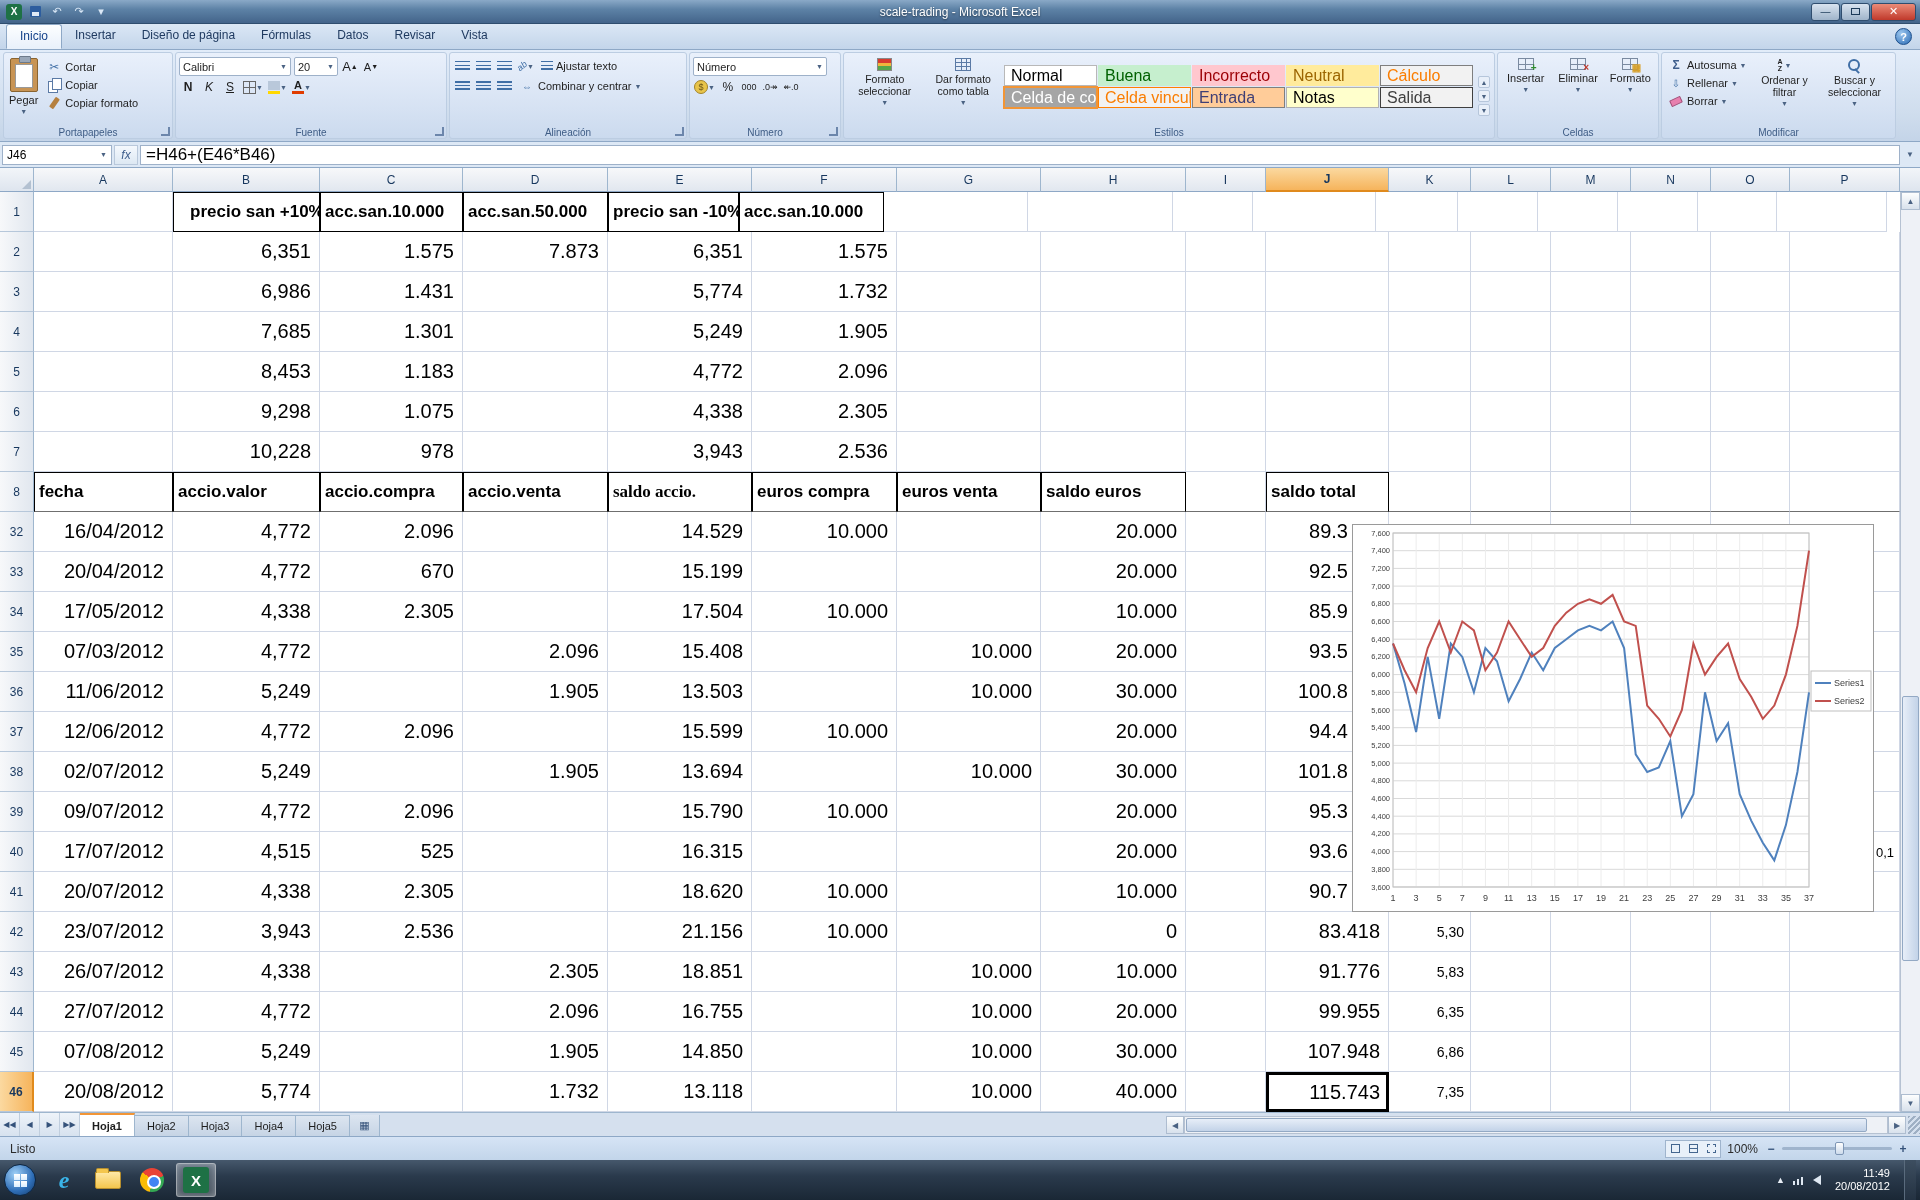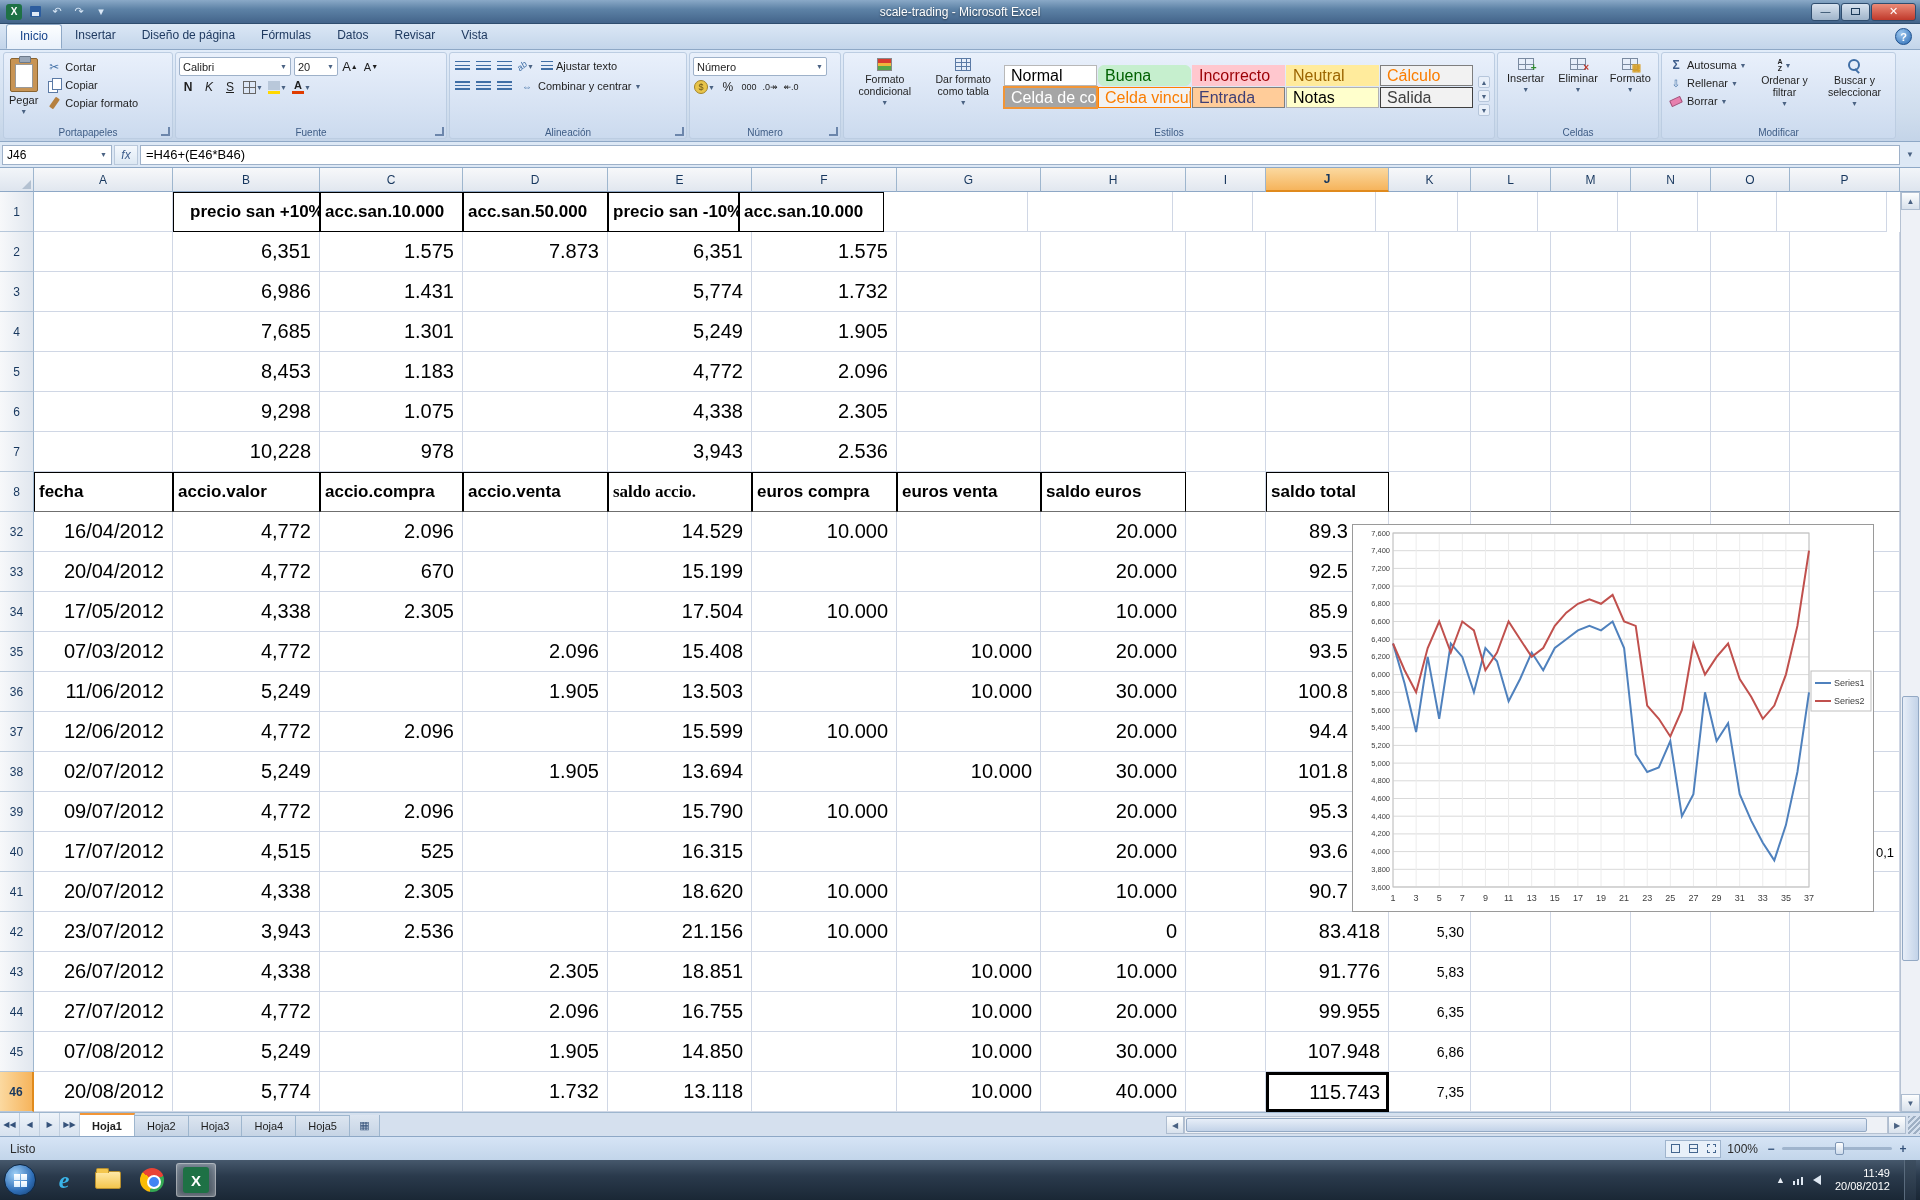--- a/index.html
+++ b/index.html
@@ -72,21 +72,21 @@
   .ic-eraser{width:12px;height:7px;background:#e77fae;border:1px solid #a04a75;transform:rotate(-25deg);border-radius:1px;}
   .ic-az{display:flex;flex-direction:column;font-size:7px;line-height:7px;color:#1e1e1e;font-weight:bold;}
   .ic-mag{position:relative;width:14px;height:14px;}
   .ic-mag::before{content:"";position:absolute;left:1px;top:1px;width:8px;height:8px;border:2px solid #3f6ea5;border-radius:50%;}
   .ic-mag::after{content:"";position:absolute;right:1px;bottom:0;width:6px;height:2px;background:#3f6ea5;transform:rotate(45deg);}
 
   
   .fbar{height:26px;background:#dde8f5;border-bottom:1px solid #8ea8c6;display:flex;align-items:center;padding:2px 2px;gap:2px;}
   .namebox{width:110px;height:20px;background:#fff;border:1px solid #9eb1c9;font-size:12px;display:flex;align-items:center;padding:0 4px;justify-content:space-between;}
   .fxbtn{width:24px;height:20px;display:flex;align-items:center;justify-content:center;font-size:12px;font-style:italic;color:#3f5e8c;border:1px solid #b9c8db;background:linear-gradient(#f4f8fd,#dde8f3);}
-  .finput{flex:1;height:20px;background:#fff;border:1px solid #9eb1c9;font-size:13px;display:flex;align-items:center;padding:0 5px;}
+  .finput{flex:1;height:20px;background:#fff;border:1px solid #9eb1c9;font-size:17px;display:flex;align-items:center;padding:0 5px;}
   .fexp{width:16px;height:20px;display:flex;align-items:center;justify-content:center;font-size:8px;color:#4a6283;}
 
   
   .colheaders{height:24px;display:flex;background:#e8eef6;}
   .corner{width:34px;height:24px;background:linear-gradient(#f2f5f9,#dee5ee);border-right:1px solid #9eb6ce;border-bottom:1px solid #8ea8c6;position:relative;}
   .corner::after{content:"";position:absolute;right:2px;bottom:2px;border-left:9px solid transparent;border-bottom:9px solid #b3c1d1;}
   .colhdr{height:24px;display:flex;align-items:center;justify-content:center;font-size:12px;color:#17375e;background:linear-gradient(#f7f8fa,#e1e7ef);border-right:1px solid #9eb6ce;border-bottom:1px solid #8ea8c6;}
   .colhdr.selhdr{background:linear-gradient(#fbd9a0,#f6b45c);border-bottom:2px solid #e08a1d;font-weight:bold;}
   .hdrpad{flex:1;background:linear-gradient(#f2f5f9,#dee5ee);border-bottom:1px solid #8ea8c6;}
   .gridbody{position:relative;background:#fff;width:1920px;height:920px;}
@@ -319,31 +319,31 @@
         <span class="tbtn" style="font-size:9px">↞.0</span>
       </div>
       <div class="glabel">Número</div>
       <span class="launcher"></span>
     </div>
 
     <div class="rgroup" style="width:652px">
       <div class="rgi">
         <div class="bigbtn" style="width:84px">
           <span class="ic-cf"></span>
-          <span class="blbl" style="font-size:10.5px">Formato condicional</span>
+          <span class="blbl" style="font-size:10.5px">Formato seleccionar</span>
           <span class="dd">▼</span>
         </div>
         <div class="bigbtn" style="width:84px">
           <span class="ic-table"></span>
           <span class="blbl" style="font-size:10.5px">Dar formato como tabla</span>
           <span class="dd">▼</span>
         </div>
         <div class="stylegal" id="stylegal">
             <div class="stylit" style="background: rgb(255, 255, 255); color: rgb(0, 0, 0); border-color: rgb(184, 184, 184);">Normal</div>
-            <div class="stylit" style="background: rgb(198, 239, 206); color: rgb(0, 97, 0); border-color: rgb(198, 239, 206); border-radius: 6px;">Buena</div>
+            <div class="stylit" style="background: rgb(198, 239, 206); color: rgb(0, 97, 0); border-color: rgb(198, 239, 206);">Buena</div>
             <div class="stylit" style="background: rgb(255, 199, 206); color: rgb(156, 0, 6); border-color: rgb(255, 199, 206);">Incorrecto</div>
             <div class="stylit" style="background: rgb(255, 235, 156); color: rgb(156, 101, 0); border-color: rgb(255, 235, 156);">Neutral</div>
             <div class="stylit" style="background: rgb(242, 242, 242); color: rgb(250, 125, 0); border-color: rgb(127, 127, 127);">Cálculo</div>
             <div class="stylit selected" style="background: rgb(165, 165, 165); color: rgb(255, 255, 255); border-color: rgb(63, 63, 63);">Celda de co...</div>
             <div class="stylit" style="background: rgb(242, 242, 242); color: rgb(250, 125, 0); border-color: rgb(255, 128, 1);">Celda vincul...</div>
             <div class="stylit" style="background: rgb(255, 204, 153); color: rgb(63, 63, 118); border-color: rgb(127, 127, 127);">Entrada</div>
             <div class="stylit" style="background: rgb(255, 255, 204); color: rgb(0, 0, 0); border-color: rgb(178, 178, 178);">Notas</div>
             <div class="stylit" style="background: rgb(242, 242, 242); color: rgb(63, 63, 63); border-color: rgb(63, 63, 63);">Salida</div>
           </div>
         <div class="galarrows">

